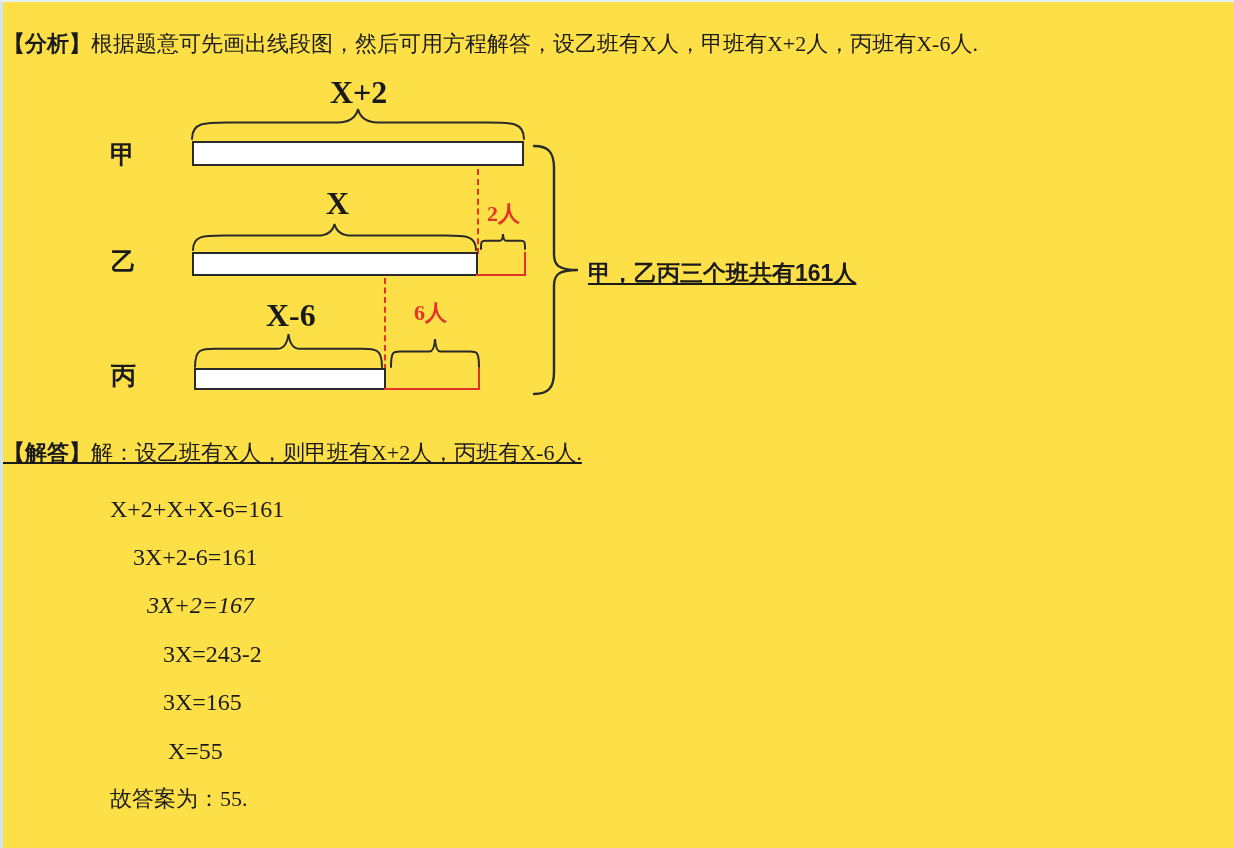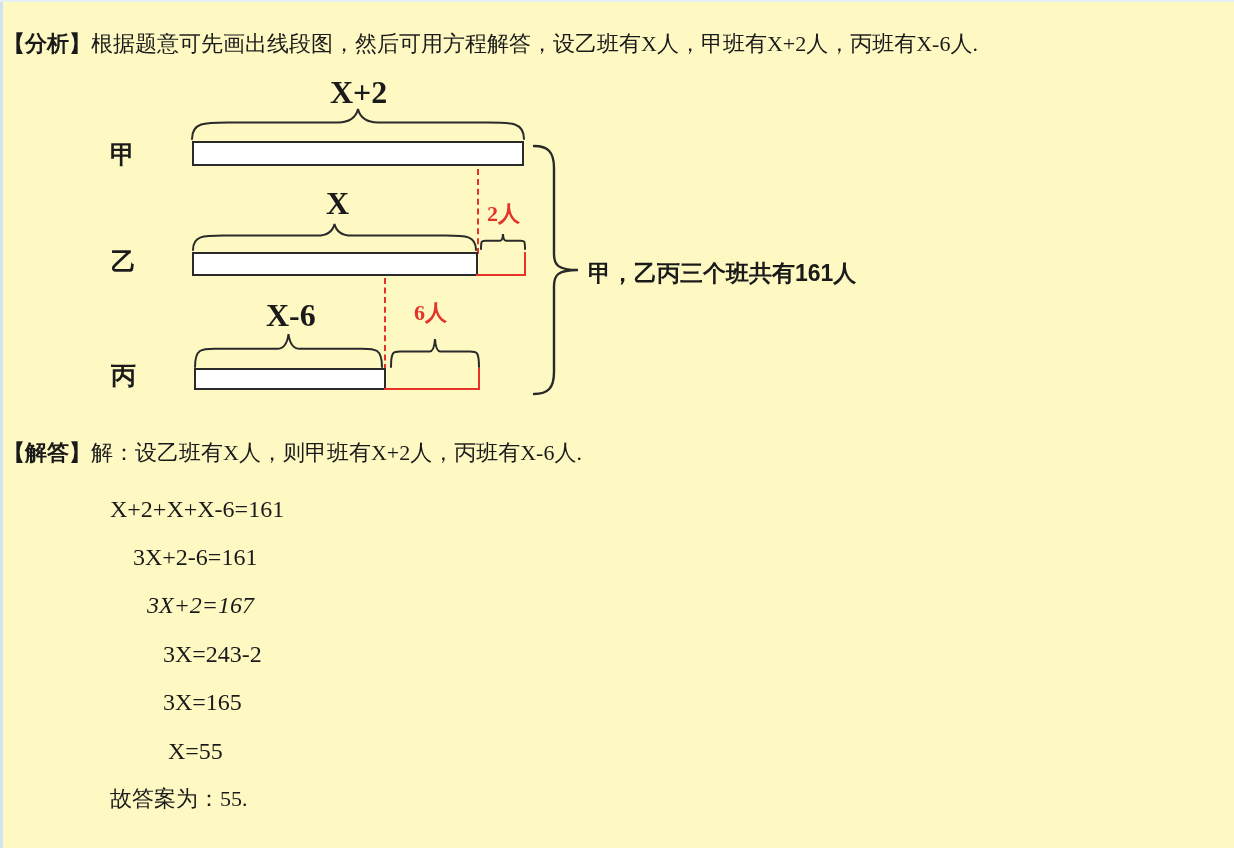--- a/index.html
+++ b/index.html
@@ -1,32 +1,32 @@
 <!DOCTYPE html>
 <html style="--red: #e5332a;"><head>
 <meta charset="utf-8">
 <style>
   html,body { margin:0; padding:0; background:#ffffff; }
   .page {
-    position:relative; width:1234px; height:848px; background:#fef9c3;
+    position:relative; width:1234px; height:848px; background:#fde047;
     font-family:"Liberation Serif", serif; color:#1a1a1a; overflow:hidden;
     border-top:2px solid #e7f0f4; box-sizing:border-box;
   }
   .left-border { position:absolute; left:0; top:0; width:3px; height:848px; background:#cfe4ee; }
   .abs { position:absolute; white-space:nowrap; }
   .text-line { font-size:22px; line-height:30px; }
   .tag { font-family:"Liberation Sans", sans-serif; font-weight:bold; font-size:22px; }
   .cjk-label { font-family:"Liberation Sans", sans-serif; font-weight:bold; font-size:25px; line-height:26px; }
   .var-label { font-size:32px; line-height:24px; font-weight:bold; }
   .red-label { color:var(--red,#e5332a); font-size:22px; line-height:24px; font-weight:bold; }
   .bar { box-sizing:border-box; border:2px solid #2a2a2a; background:#ffffff; }
   .red-ext { box-sizing:border-box; border-right:2px solid var(--red,#e5332a); border-bottom:2px solid var(--red,#e5332a); }
   .dash { width:0; border-left:2px dashed var(--red,#e5332a); }
   .eq { font-size:24px; line-height:30px; }
-  .total-label { font-family:"Liberation Sans", sans-serif; font-weight:bold; font-size:23px; line-height:28px; }
+  .total-label { font-family:"Liberation Sans", sans-serif; font-weight:bold; font-size:23px; line-height:28px;text-decoration:underline; }
   svg { display:block; overflow:visible; }
 </style>
 </head>
 <body>
 
 <div class="page">
   <div class="left-border"></div>
 
   <div class="abs text-line" style="left:3px; top:27px;">
     <span class="tag">【分析】</span><span>根据题意可先画出线段图，然后可用方程解答，设乙班有X人，甲班有X+2人，丙班有X-6人.</span>
@@ -65,21 +65,21 @@
     </svg>
   <div class="abs cjk-label" style="left:111px; top:360px;">丙</div>
   <div class="abs bar" style="left:194px; top:366px; width:192px; height:22px;"></div>
   <div class="abs red-ext" style="left:384px; top:366px; width:96px; height:22px;"></div>
 
   <svg class="abs" style="left:532px; top:142px;" width="48" height="252">
     <path d="M2,2 C16,2 22,8 22,24 L22,110 C22,121 26,126 46,126 C26,126 22,131 22,142 L22,228 C22,244 16,250 2,250" fill="none" stroke="#2a2a2a" stroke-width="2.4" stroke-linecap="round"></path>
   </svg>
   <div class="abs total-label" style="left:588px; top:257px;">甲，乙丙三个班共有161人</div>
 
-  <div class="abs text-line" style="left:3px; top:436px;">
+  <div class="abs text-line" style="left:3px; top:436px;text-decoration:underline;">
     <span class="tag">【解答】</span><span>解：设乙班有X人，则甲班有X+2人，丙班有X-6人.</span>
   </div>
 
   <div class="abs eq" style="left:110px; top:492px;font-family:Liberation Serif, serif;">X+2+X+X-6=161</div>
   <div class="abs eq" style="left:133px; top:540px;">3X+2-6=161</div>
   <div class="abs eq" style="left:147px; top:588px;font-style:italic;">3X+2=167</div>
   <div class="abs eq" style="left:163px; top:637px;">3X=243-2</div>
   <div class="abs eq" style="left:163px; top:685px;">3X=165</div>
   <div class="abs eq" style="left:168px; top:734px;">X=55</div>
   <div class="abs eq" style="left:110px; top:782px; font-size:22px;">故答案为：55.</div>

